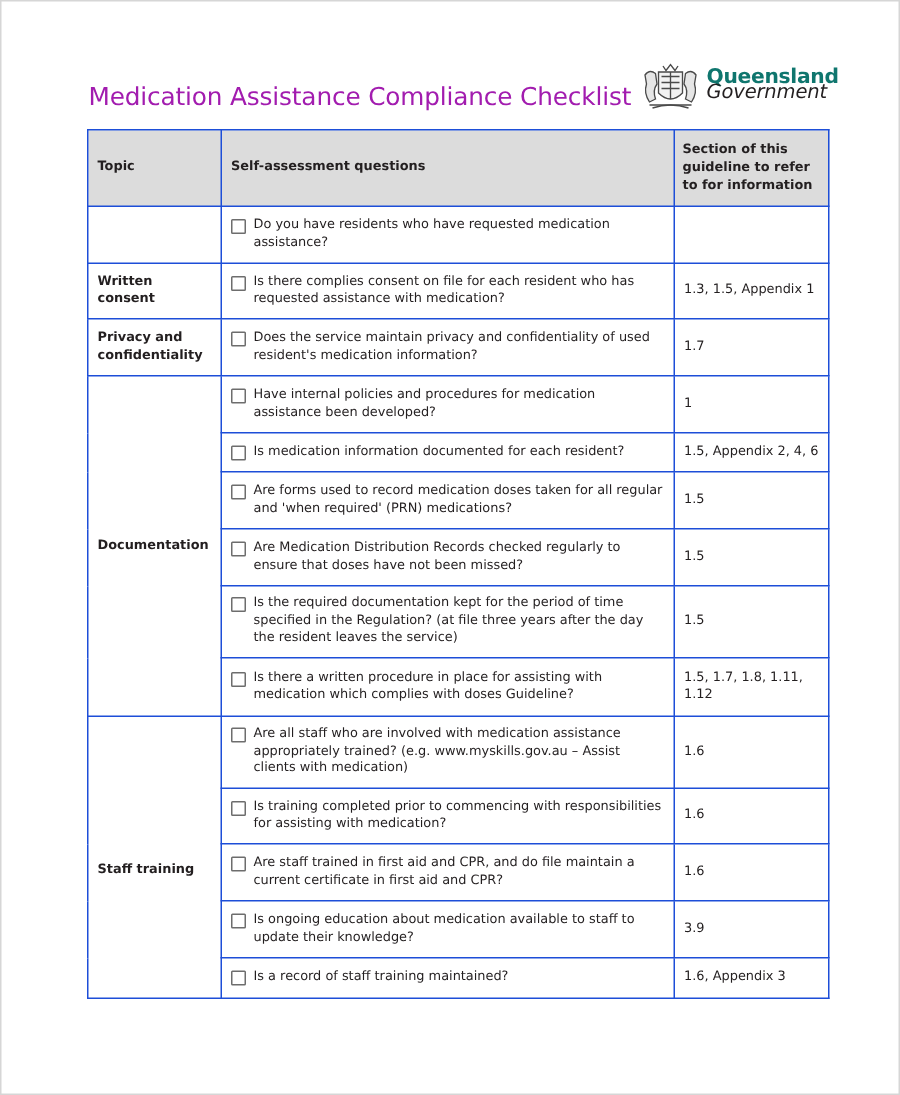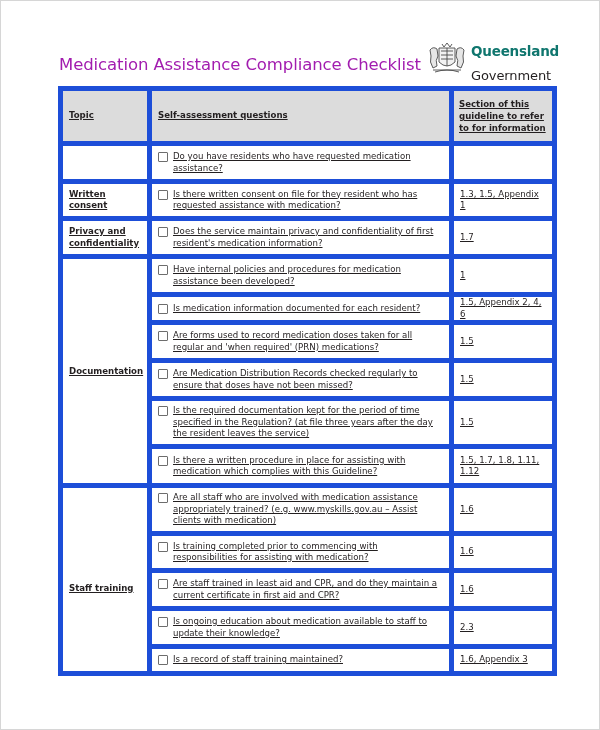--- a/index.html
+++ b/index.html
@@ -16,30 +16,30 @@
     font-size: 16.5px; color: #a21caf; letter-spacing: -0.1px; white-space: nowrap;
   }
   .logo {
     position: absolute; left: 427px; top: 42px; width: 130px; height: 34px;
   }
   .logo-crest { position: absolute; left: 0; top: 0; width: 40px; height: 32px; }
   .logo-text-1 {
     position: absolute; left: 44px; top: 1px; font-size: 13.5px; font-weight: bold; color: #0f766e; letter-spacing: -0.2px; white-space: nowrap;
   }
   .logo-text-2 {
-    position: absolute; left: 44px; top: 26px; font-size: 13px; color: #231f20; letter-spacing: -0.1px; white-space: nowrap;
+    position: absolute; left: 44px; top: 12px; font-size: 13px; color: #231f20; letter-spacing: -0.1px; white-space: nowrap; font-style: italic;
   }
 
   table.checklist {
     position: absolute; left: 58px; top: 86px; width: 494px;
     border-collapse: collapse; table-layout: fixed;
     font-size: 8.6px; line-height: 11.5px;
   }
   table.checklist th, table.checklist td {
-    border: 5px solid #1d4ed8; vertical-align: middle; text-align: left; padding: 0 6px; text-decoration: underline;
+    border: 1px solid #1d4ed8; vertical-align: middle; text-align: left; padding: 0 6px;
   }
   table.checklist thead th {
     background: #dcdcdc; font-weight: bold; height: 50px; color: #231f20;
   }
   table.checklist thead th.col-sec { line-height: 12px; padding-left: 5px; }
   col.c1 { width: 89px; }
   col.c2 { width: 302px; }
   col.c3 { width: 103px; }
   td.topic { font-weight: bold; vertical-align: top; }
   td.topic.mid { vertical-align: middle; }
@@ -100,32 +100,32 @@
           </div>
       </td>
       <td class="sec"></td>
     </tr>
 
     <tr style="height:37px">
       <td class="topic mid">Written consent</td>
       <td class="q">
         <div class="q-wrap">
             <span class="cb"></span>
-            <span class="q-text">Is there written consent on file for they resident who has requested assistance with medication?</span>
+            <span class="q-text">Is there complies consent on file for each resident who has requested assistance with medication?</span>
           </div>
       </td>
       <td class="sec">1.3, 1.5, Appendix 1</td>
     </tr>
 
     <tr style="height:38px">
       <td class="topic mid">Privacy and confidentiality</td>
       <td class="q">
         <div class="q-wrap">
             <span class="cb"></span>
-            <span class="q-text">Does the service maintain privacy and confidentiality of first resident's medication information?</span>
+            <span class="q-text">Does the service maintain privacy and confidentiality of used resident's medication information?</span>
           </div>
       </td>
       <td class="sec">1.7</td>
     </tr>
 
     <tr style="height:38px">
       <td class="topic" rowspan="6" style="padding-top:2px;">
         <span>Documentation</span>
       </td>
       <td class="q">
@@ -169,21 +169,21 @@
             <span class="cb"></span>
             <span class="q-text">Is the required documentation kept for the period of time specified in the Regulation? (at file three years after the day the resident leaves the service)</span>
           </div>
       </td>
       <td class="sec">1.5</td>
     </tr>
     <tr style="height:39px">
       <td class="q">
         <div class="q-wrap">
             <span class="cb"></span>
-            <span class="q-text">Is there a written procedure in place for assisting with medication which complies with this Guideline?</span>
+            <span class="q-text">Is there a written procedure in place for assisting with medication which complies with doses Guideline?</span>
           </div>
       </td>
       <td class="sec">1.5, 1.7, 1.8, 1.11, 1.12</td>
     </tr>
 
     <tr style="height:48px">
       <td class="topic" rowspan="5" style="padding-top:18px;">
         <span>Staff training</span>
       </td>
       <td class="q">
@@ -200,33 +200,33 @@
             <span class="cb"></span>
             <span class="q-text">Is training completed prior to commencing with responsibilities for assisting with medication?</span>
           </div>
       </td>
       <td class="sec">1.6</td>
     </tr>
     <tr style="height:38px">
       <td class="q">
         <div class="q-wrap">
             <span class="cb"></span>
-            <span class="q-text">Are staff trained in least aid and CPR, and do they maintain a current certificate in first aid and CPR?</span>
+            <span class="q-text">Are staff trained in first aid and CPR, and do file maintain a current certificate in first aid and CPR?</span>
           </div>
       </td>
       <td class="sec">1.6</td>
     </tr>
     <tr style="height:38px">
       <td class="q">
         <div class="q-wrap">
             <span class="cb"></span>
             <span class="q-text">Is ongoing education about medication available to staff to update their knowledge?</span>
           </div>
       </td>
-      <td class="sec">2.3</td>
+      <td class="sec">3.9</td>
     </tr>
     <tr style="height:27px">
       <td class="q">
         <div class="q-wrap">
             <span class="cb"></span>
             <span class="q-text">Is a record of staff training maintained?</span>
           </div>
       </td>
       <td class="sec">1.6, Appendix 3</td>
     </tr>

